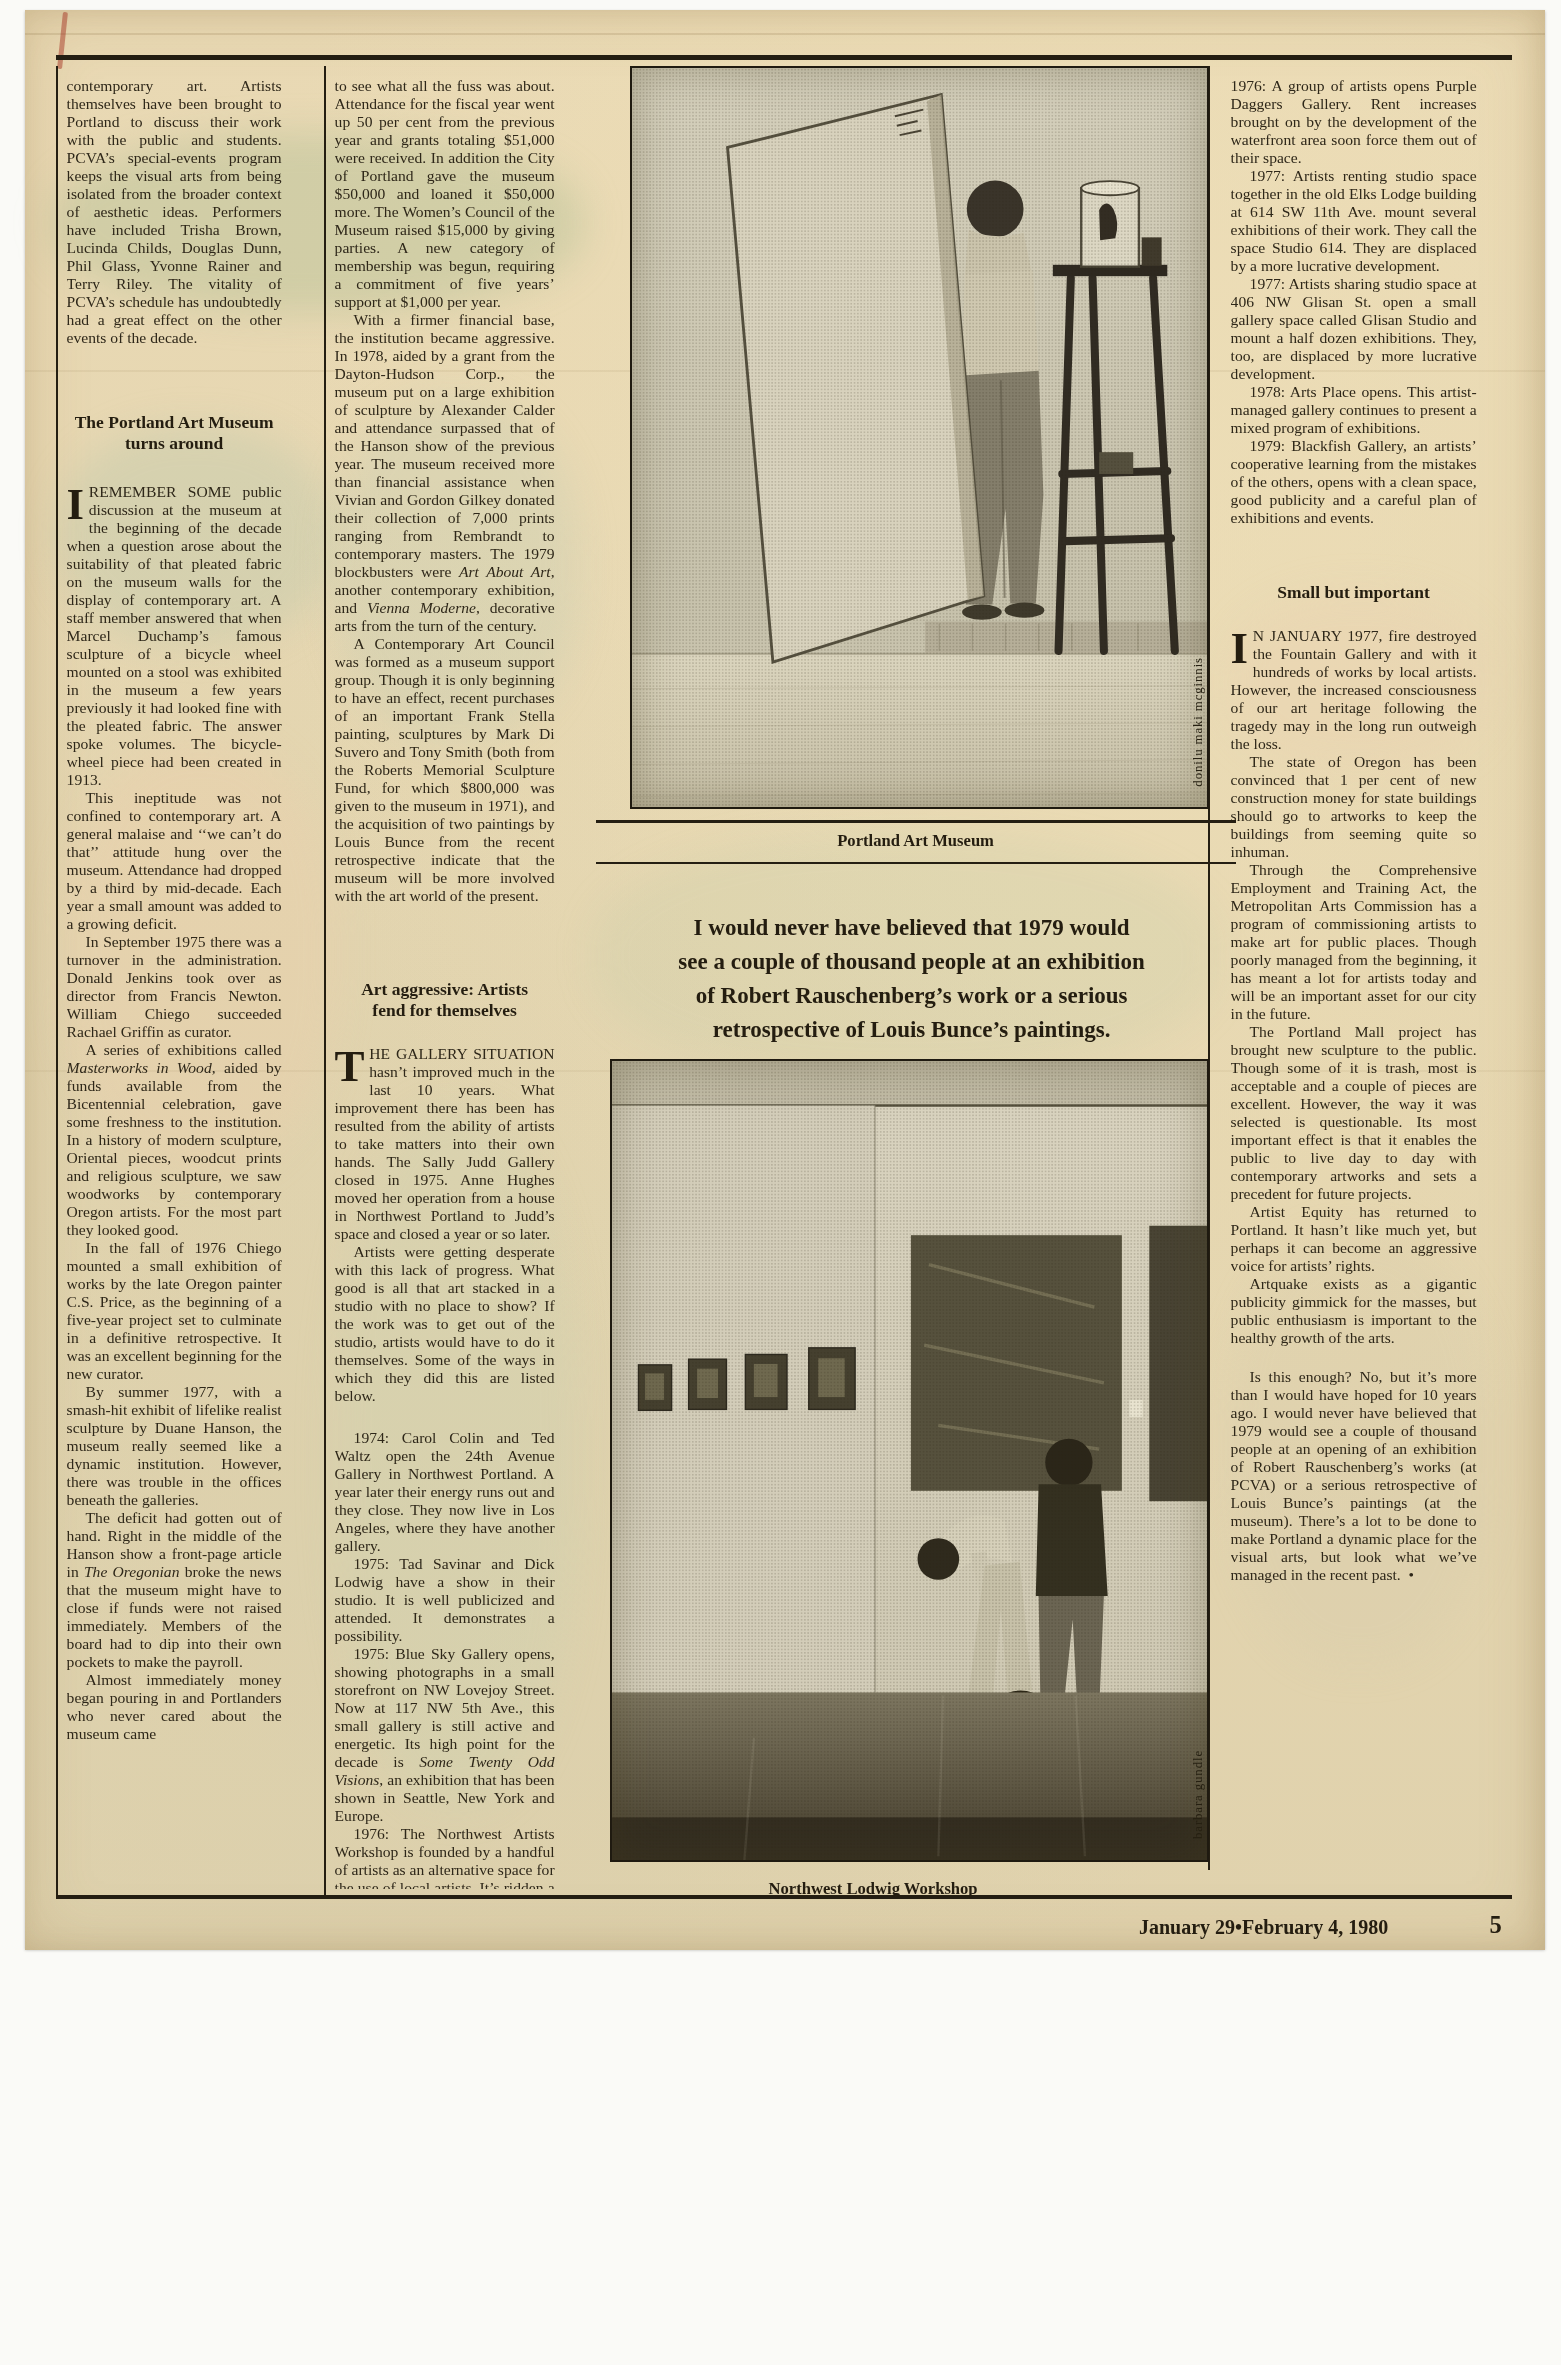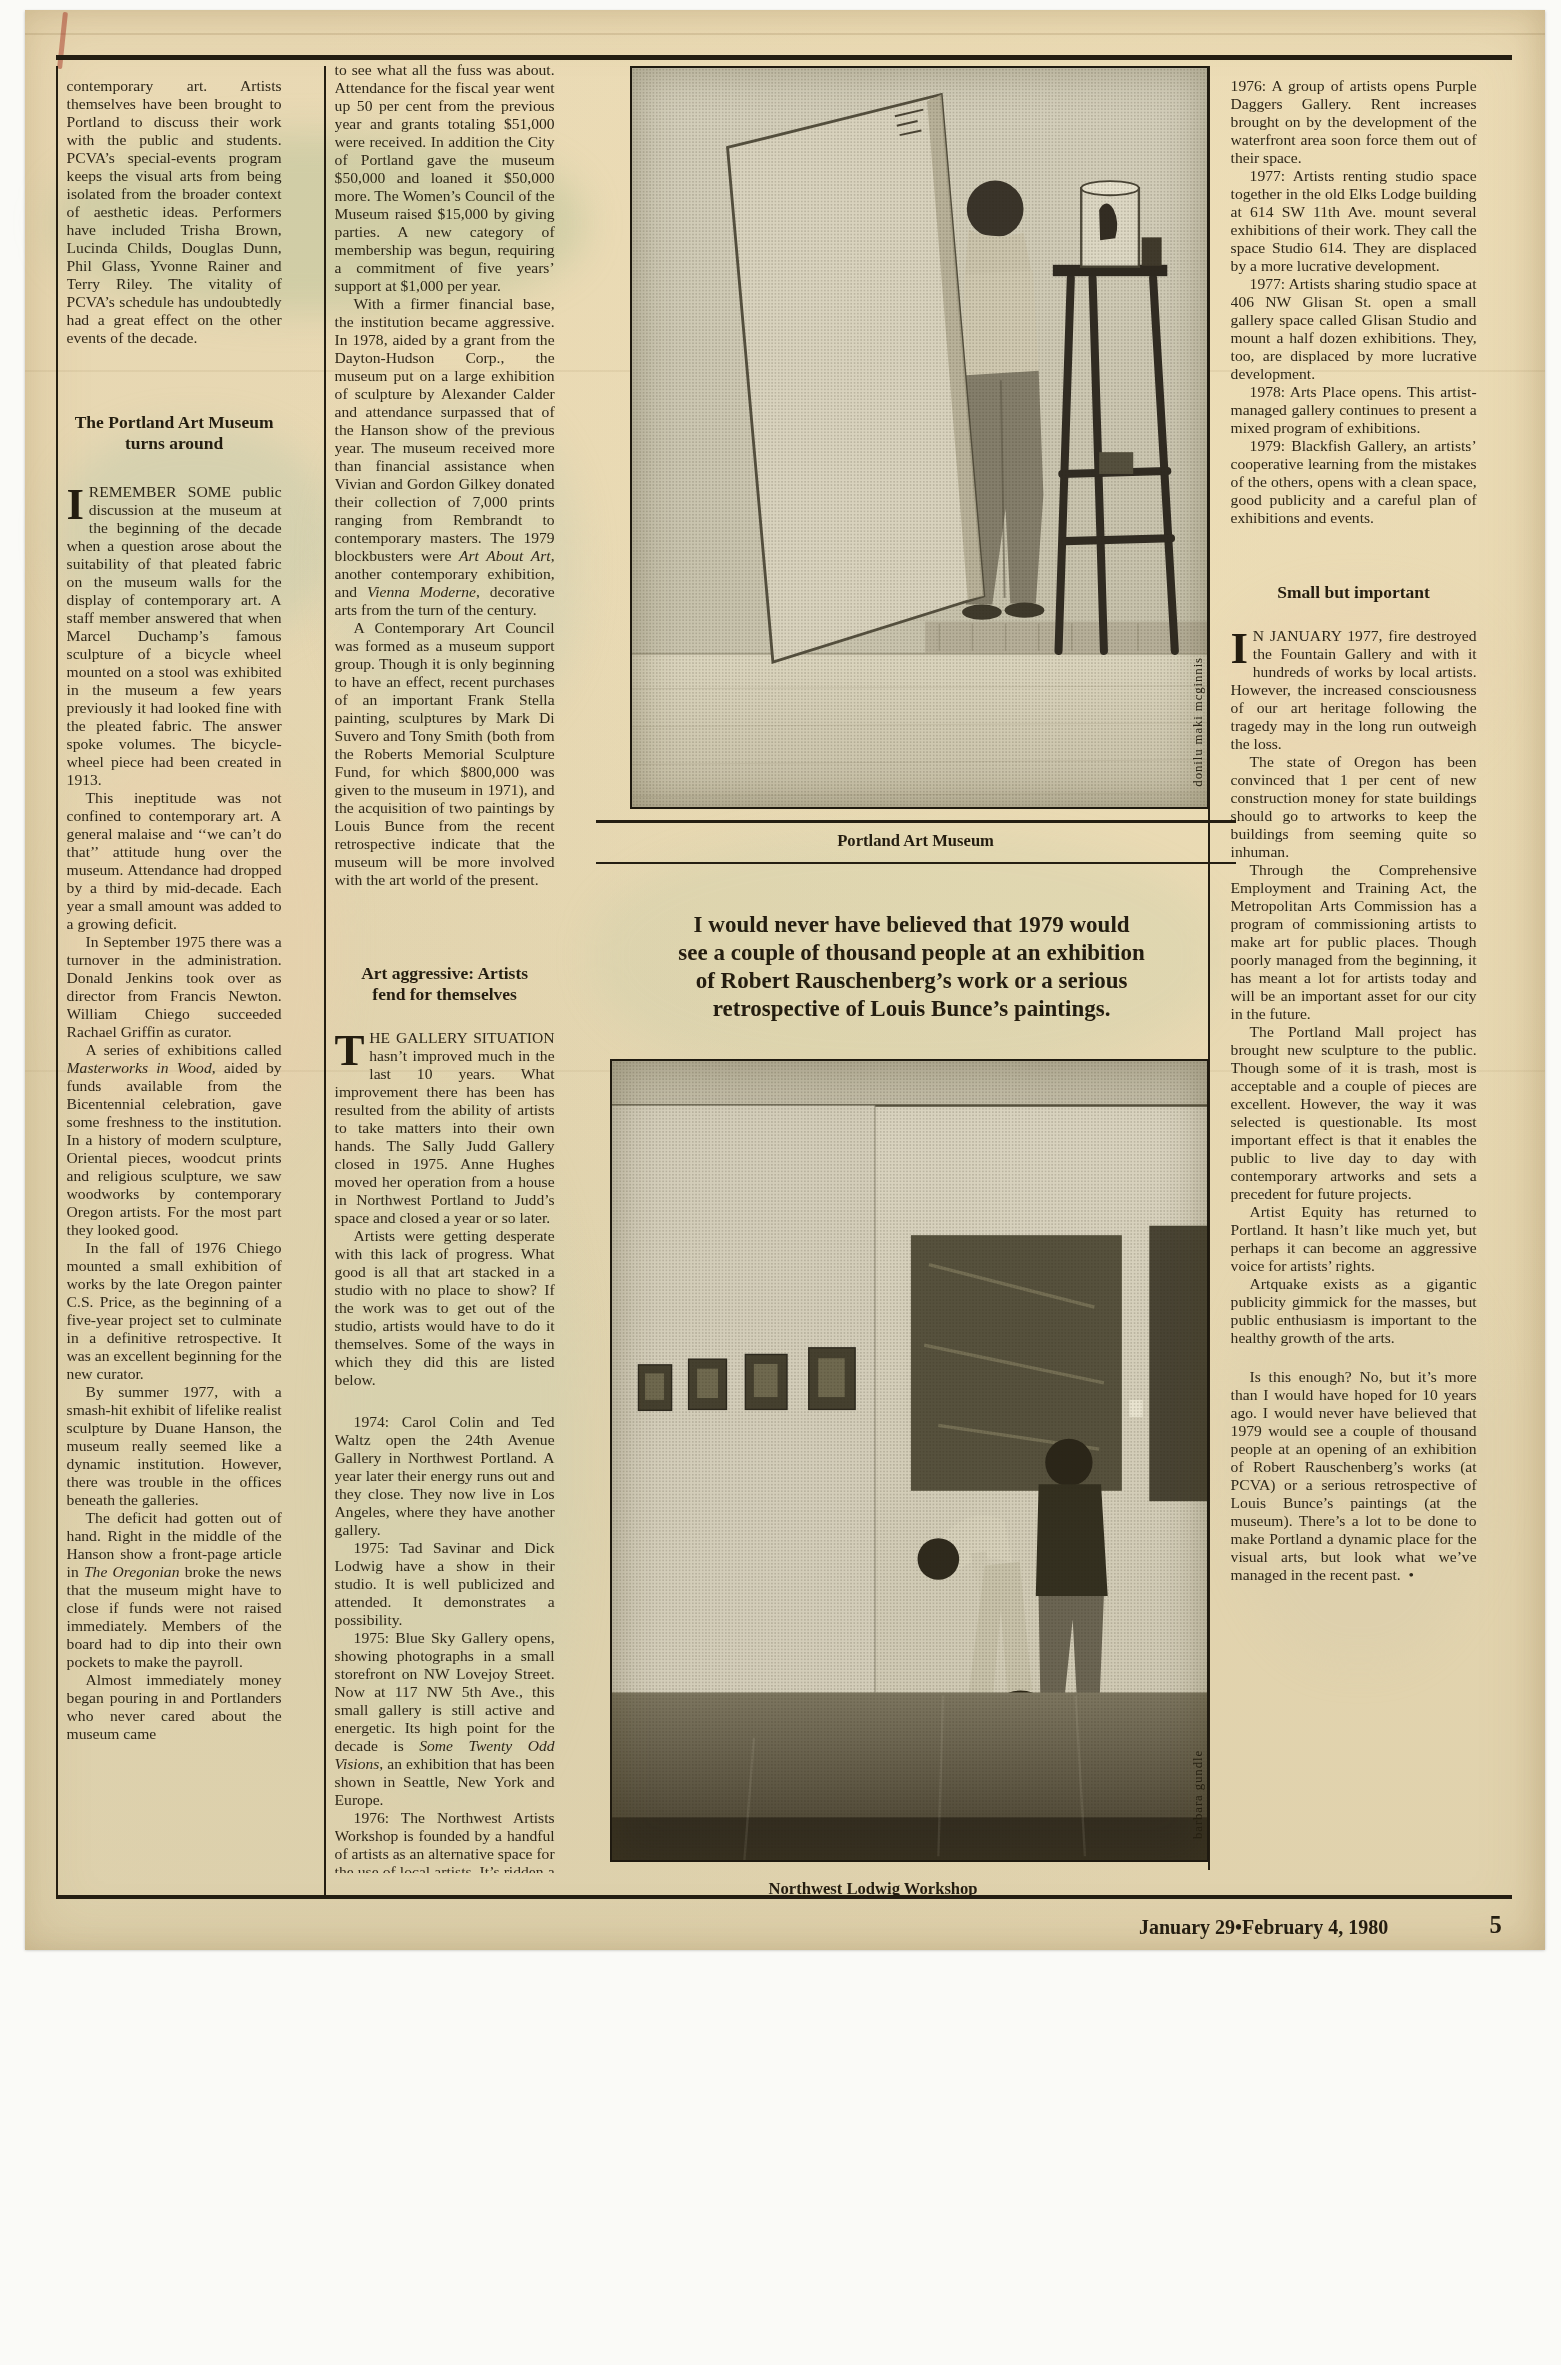--- a/index.html
+++ b/index.html
@@ -36,21 +36,21 @@
   .credit{position:absolute;right:0.9px;bottom:21px;writing-mode:vertical-rl;transform:rotate(180deg);
     font-size:12.8px;letter-spacing:0.9px;color:#262012;}
 
   .caption-block{position:absolute;left:571px;top:810px;width:640px;height:44px;}
   .caption-block .cap-rule{position:absolute;left:0;width:100%;height:2.4px;background:#241e12;}
   .caption-block .cap-rule.b{bottom:0;}
   .caption1{position:absolute;left:0;top:10.4px;width:100%;text-align:center;font-weight:bold;font-size:16.6px;color:#241d10;}
   .caption2{position:absolute;left:744px;top:1869px;font-weight:bold;font-size:16.6px;color:#241d10;}
 
   .pullquote{position:absolute;left:582px;top:901px;width:610px;margin:0;
-    font-size:23px;line-height:28px;font-weight:bold;text-align:center;white-space:pre-line;color:#241d10;}
+    font-size:23px;line-height:34px;font-weight:bold;text-align:center;white-space:pre-line;color:#241d10;}
 
   .footer-date{position:absolute;left:1031px;top:1906px;width:416px;text-align:center;font-weight:bold;font-size:20px;color:#241d10;}
   .footer-page{position:absolute;left:1465px;top:1901px;font-weight:bold;font-size:24.6px;color:#241d10;}
 </style>
 </head>
 <body>
 
 <div class="page">
   <div class="paper">
 
@@ -82,21 +82,21 @@
         <div class="gap" style="height: 24px;"></div>
         <p class="para ni"><span class="dropcap">I</span>REMEMBER SOME public discussion at the museum at the beginning of the decade when a question arose about the suitability of that pleated fabric on the museum walls for the display of contemporary art. A staff member answered that when Marcel Duchamp’s famous sculpture of a bicycle wheel mounted on a stool was exhibited in the museum a few years previously it had looked fine with the pleated fabric. The answer spoke volumes. The bicycle-wheel piece had been created in 1913.</p>
         <p class="para">This ineptitude was not confined to contemporary art. A general malaise and ‘‘we can’t do that’’ attitude hung over the museum. Attendance had dropped by a third by mid-decade. Each year a small amount was added to a growing deficit.</p>
         <p class="para">In September 1975 there was a turnover in the administration. Donald Jenkins took over as director from Francis Newton. William Chiego succeeded Rachael Griffin as curator.</p>
         <p class="para">A series of exhibitions called <i>Masterworks in Wood</i>, aided by funds available from the Bicentennial celebration, gave some freshness to the institution. In a history of modern sculpture, Oriental pieces, woodcut prints and religious sculpture, we saw woodworks by contemporary Oregon artists. For the most part they looked good.</p>
         <p class="para">In the fall of 1976 Chiego mounted a small exhibition of works by the late Oregon painter C.S. Price, as the beginning of a five-year project set to culminate in a definitive retrospective. It was an excellent beginning for the new curator.</p>
         <p class="para">By summer 1977, with a smash-hit exhibit of lifelike realist sculpture by Duane Hanson, the museum really seemed like a dynamic institution. However, there was trouble in the offices beneath the galleries.</p>
         <p class="para">The deficit had gotten out of hand. Right in the middle of the Hanson show a front-page article in <i>The Oregonian</i> broke the news that the museum might have to close if funds were not raised immediately. Members of the board had to dip into their own pockets to make the payroll.</p>
         <p class="para">Almost immediately money began pouring in and Portlanders who never cared about the museum came</p>
       </section>
-    <section class="col" style="left:310px;top:51px;width:220px;height:1812px;">
+    <section class="col" style="left:310px;top:67px;width:220px;height:1812px;">
         <p class="para ni">to see what all the fuss was about. Attendance for the fiscal year went up 50 per cent from the previous year and grants totaling $51,000 were received. In addition the City of Portland gave the museum $50,000 and loaned it $50,000 more. The Women’s Council of the Museum raised $15,000 by giving parties. A new category of membership was begun, requiring a commitment of five years’ support at $1,000 per year.</p>
         <p class="para">With a firmer financial base, the institution became aggressive. In 1978, aided by a grant from the Dayton-Hudson Corp., the museum put on a large exhibition of sculpture by Alexander Calder and attendance surpassed that of the Hanson show of the previous year. The museum received more than financial assistance when Vivian and Gordon Gilkey donated their collection of 7,000 prints ranging from Rembrandt to contemporary masters. The 1979 blockbusters were <i>Art About Art</i>, another contemporary exhibition, and <i>Vienna Moderne</i>, decorative arts from the turn of the century.</p>
         <p class="para">A Contemporary Art Council was formed as a museum support group. Though it is only beginning to have an effect, recent purchases of an important Frank Stella painting, sculptures by Mark Di Suvero and Tony Smith (both from the Roberts Memorial Sculpture Fund, for which $800,000 was given to the museum in 1971), and the acquisition of two paintings by Louis Bunce from the recent retrospective indicate that the museum will be more involved with the art world of the present.</p>
         <div class="gap" style="height: 71px;"></div>
         <h3 class="col-head">Art aggressive: Artists
 fend for themselves</h3>
         <div class="gap" style="height: 19px;"></div>
         <p class="para ni"><span class="dropcap">T</span>HE GALLERY SITUATION hasn’t improved much in the last 10 years. What improvement there has been has resulted from the ability of artists to take matters into their own hands. The Sally Judd Gallery closed in 1975. Anne Hughes moved her operation from a house in Northwest Portland to Judd’s space and closed a year or so later.</p>
         <p class="para">Artists were getting desperate with this lack of progress. What good is all that art stacked in a studio with no place to show? If the work was to get out of the studio, artists would have to do it themselves. Some of the ways in which they did this are listed below.</p>
         <div class="gap" style="height: 24px;"></div>

